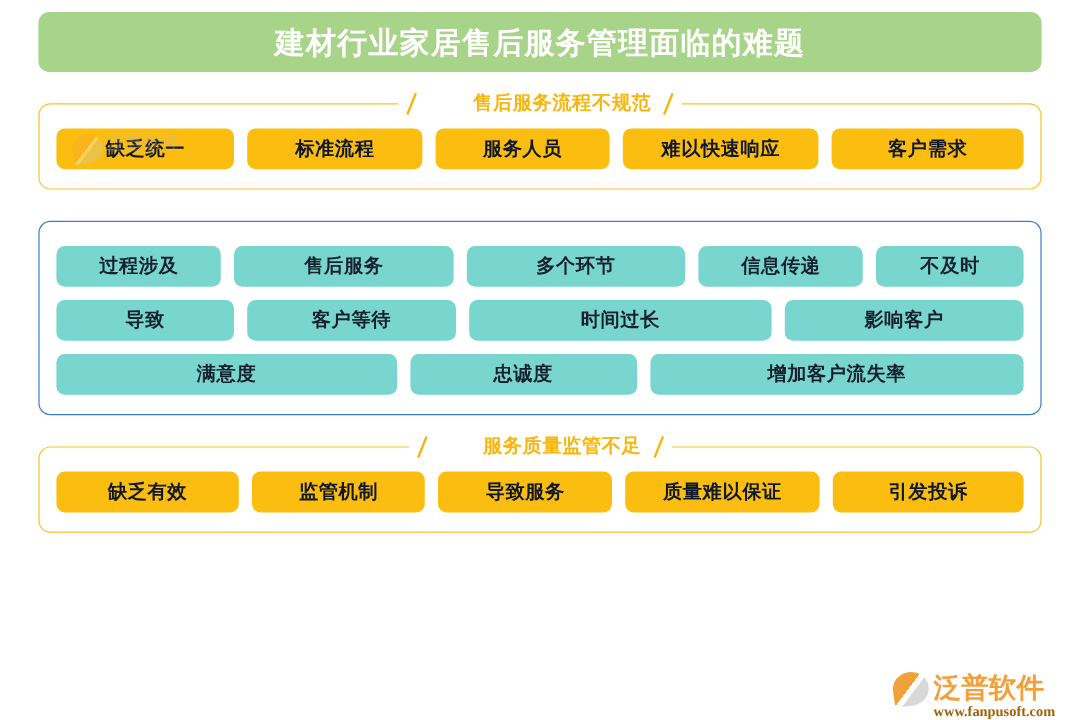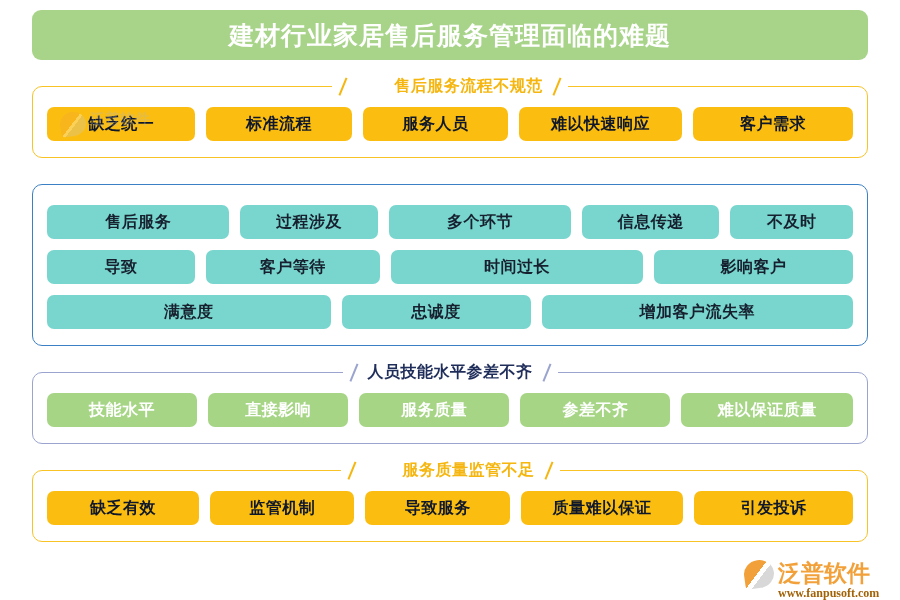--- a/index.html
+++ b/index.html
@@ -217,54 +217,36 @@
             <div class="tag tag-yellow" style="flex: 1 1 0%;">标准流程</div>
             <div class="tag tag-yellow" style="flex: 1 1 0%;">服务人员</div>
             <div class="tag tag-yellow" style="flex: 1.12 1 0%;">难以快速响应</div>
             <div class="tag tag-yellow" style="flex: 1.1 1 0%;">客户需求</div>
           </div>
         </div>
       </div>
       <div class="section sec-blue">
         <div class="section-body">
           <div class="tag-row">
+            <div class="tag tag-teal" style="flex: 0.92 1 0%;">过程涉及</div>
             <div class="tag tag-teal" style="flex: 1.22 1 0%;">售后服务</div>
-            <div class="tag tag-teal" style="flex: 0.92 1 0%;">过程涉及</div>
             <div class="tag tag-teal" style="flex: 1.22 1 0%;">多个环节</div>
             <div class="tag tag-teal" style="flex: 0.92 1 0%;">信息传递</div>
             <div class="tag tag-teal" style="flex: 0.82 1 0%;">不及时</div>
           </div>
           <div class="tag-row">
             <div class="tag tag-teal" style="flex: 0.95 1 0%;">导致</div>
             <div class="tag tag-teal" style="flex: 1.12 1 0%;">客户等待</div>
             <div class="tag tag-teal" style="flex: 1.62 1 0%;">时间过长</div>
             <div class="tag tag-teal" style="flex: 1.28 1 0%;">影响客户</div>
           </div>
           <div class="tag-row">
             <div class="tag tag-teal" style="flex: 1.62 1 0%; text-align: center;">满意度</div>
             <div class="tag tag-teal" style="flex: 1.08 1 0%;">忠诚度</div>
             <div class="tag tag-teal" style="flex: 1.78 1 0%;">增加客户流失率</div>
-          </div>
-        </div>
-      </div>
-      <div class="section sec-violet">
-        <div class="section-head">
-          <div class="section-head-inner">
-            <span class="slash"></span>
-            <span class="section-title">人员技能水平参差不齐</span>
-            <span class="slash"></span>
-          </div>
-        </div>
-        <div class="section-body">
-          <div class="tag-row">
-            <div class="tag tag-green" style="flex: 1.05 1 0%;">技能水平</div>
-            <div class="tag tag-green" style="flex: 0.98 1 0%;">直接影响</div>
-            <div class="tag tag-green" style="flex: 1.05 1 0%;">服务质量</div>
-            <div class="tag tag-green" style="flex: 1.05 1 0%;">参差不齐</div>
-            <div class="tag tag-green" style="flex: 1.2 1 0%;">难以保证质量</div>
           </div>
         </div>
       </div>
       <div class="section sec-yellow">
         <div class="section-head">
           <div class="section-head-inner">
             <span class="slash"></span>
             <span class="section-title">服务质量监管不足</span>
             <span class="slash"></span>
           </div>

